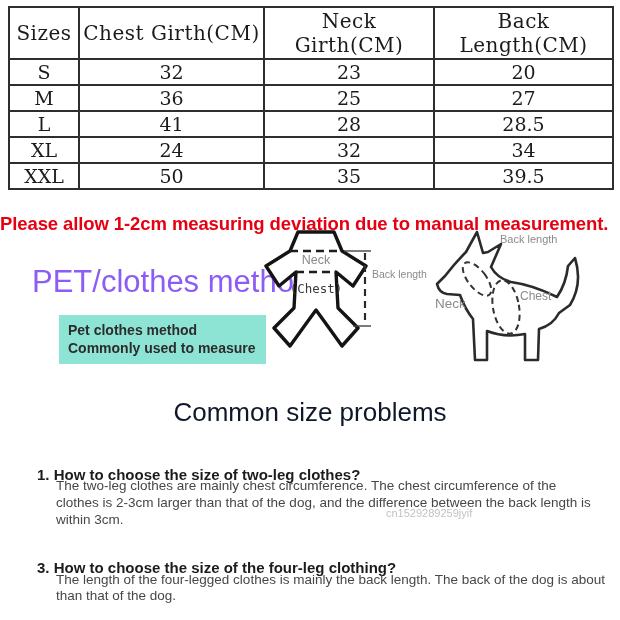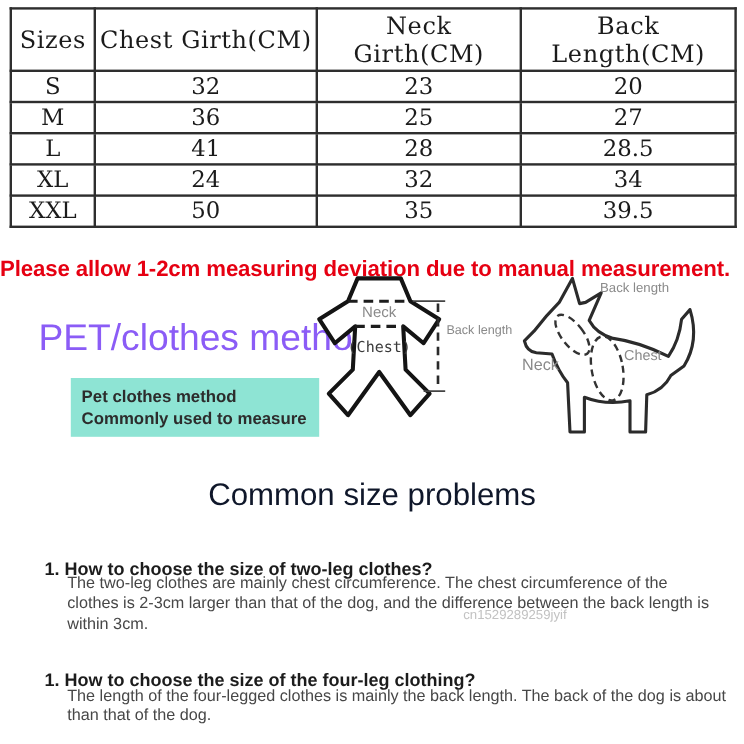--- a/index.html
+++ b/index.html
@@ -128,19 +128,19 @@
 
   <div class="qa-q q1">1. How to choose the size of two-leg clothes?</div>
   <div class="qa-a a1">
     <div>The two-leg clothes are mainly chest circumference. The chest circumference of the</div>
     <div>clothes is 2-3cm larger than that of the dog, and the difference between the back length is</div>
     <div>within 3cm.</div>
   </div>
 
   <div class="watermark">cn1529289259jyif</div>
 
-  <div class="qa-q q2">1. How to choose the size of the four-leg clothing?</div>
+  <div class="qa-q q2">3. How to choose the size of the four-leg clothing?</div>
   <div class="qa-a a2">
     <div>The length of the four-legged clothes is mainly the back length. The back of the dog is about</div>
     <div>than that of the dog.</div>
   </div>
 
 </div>
 
 </body></html>

